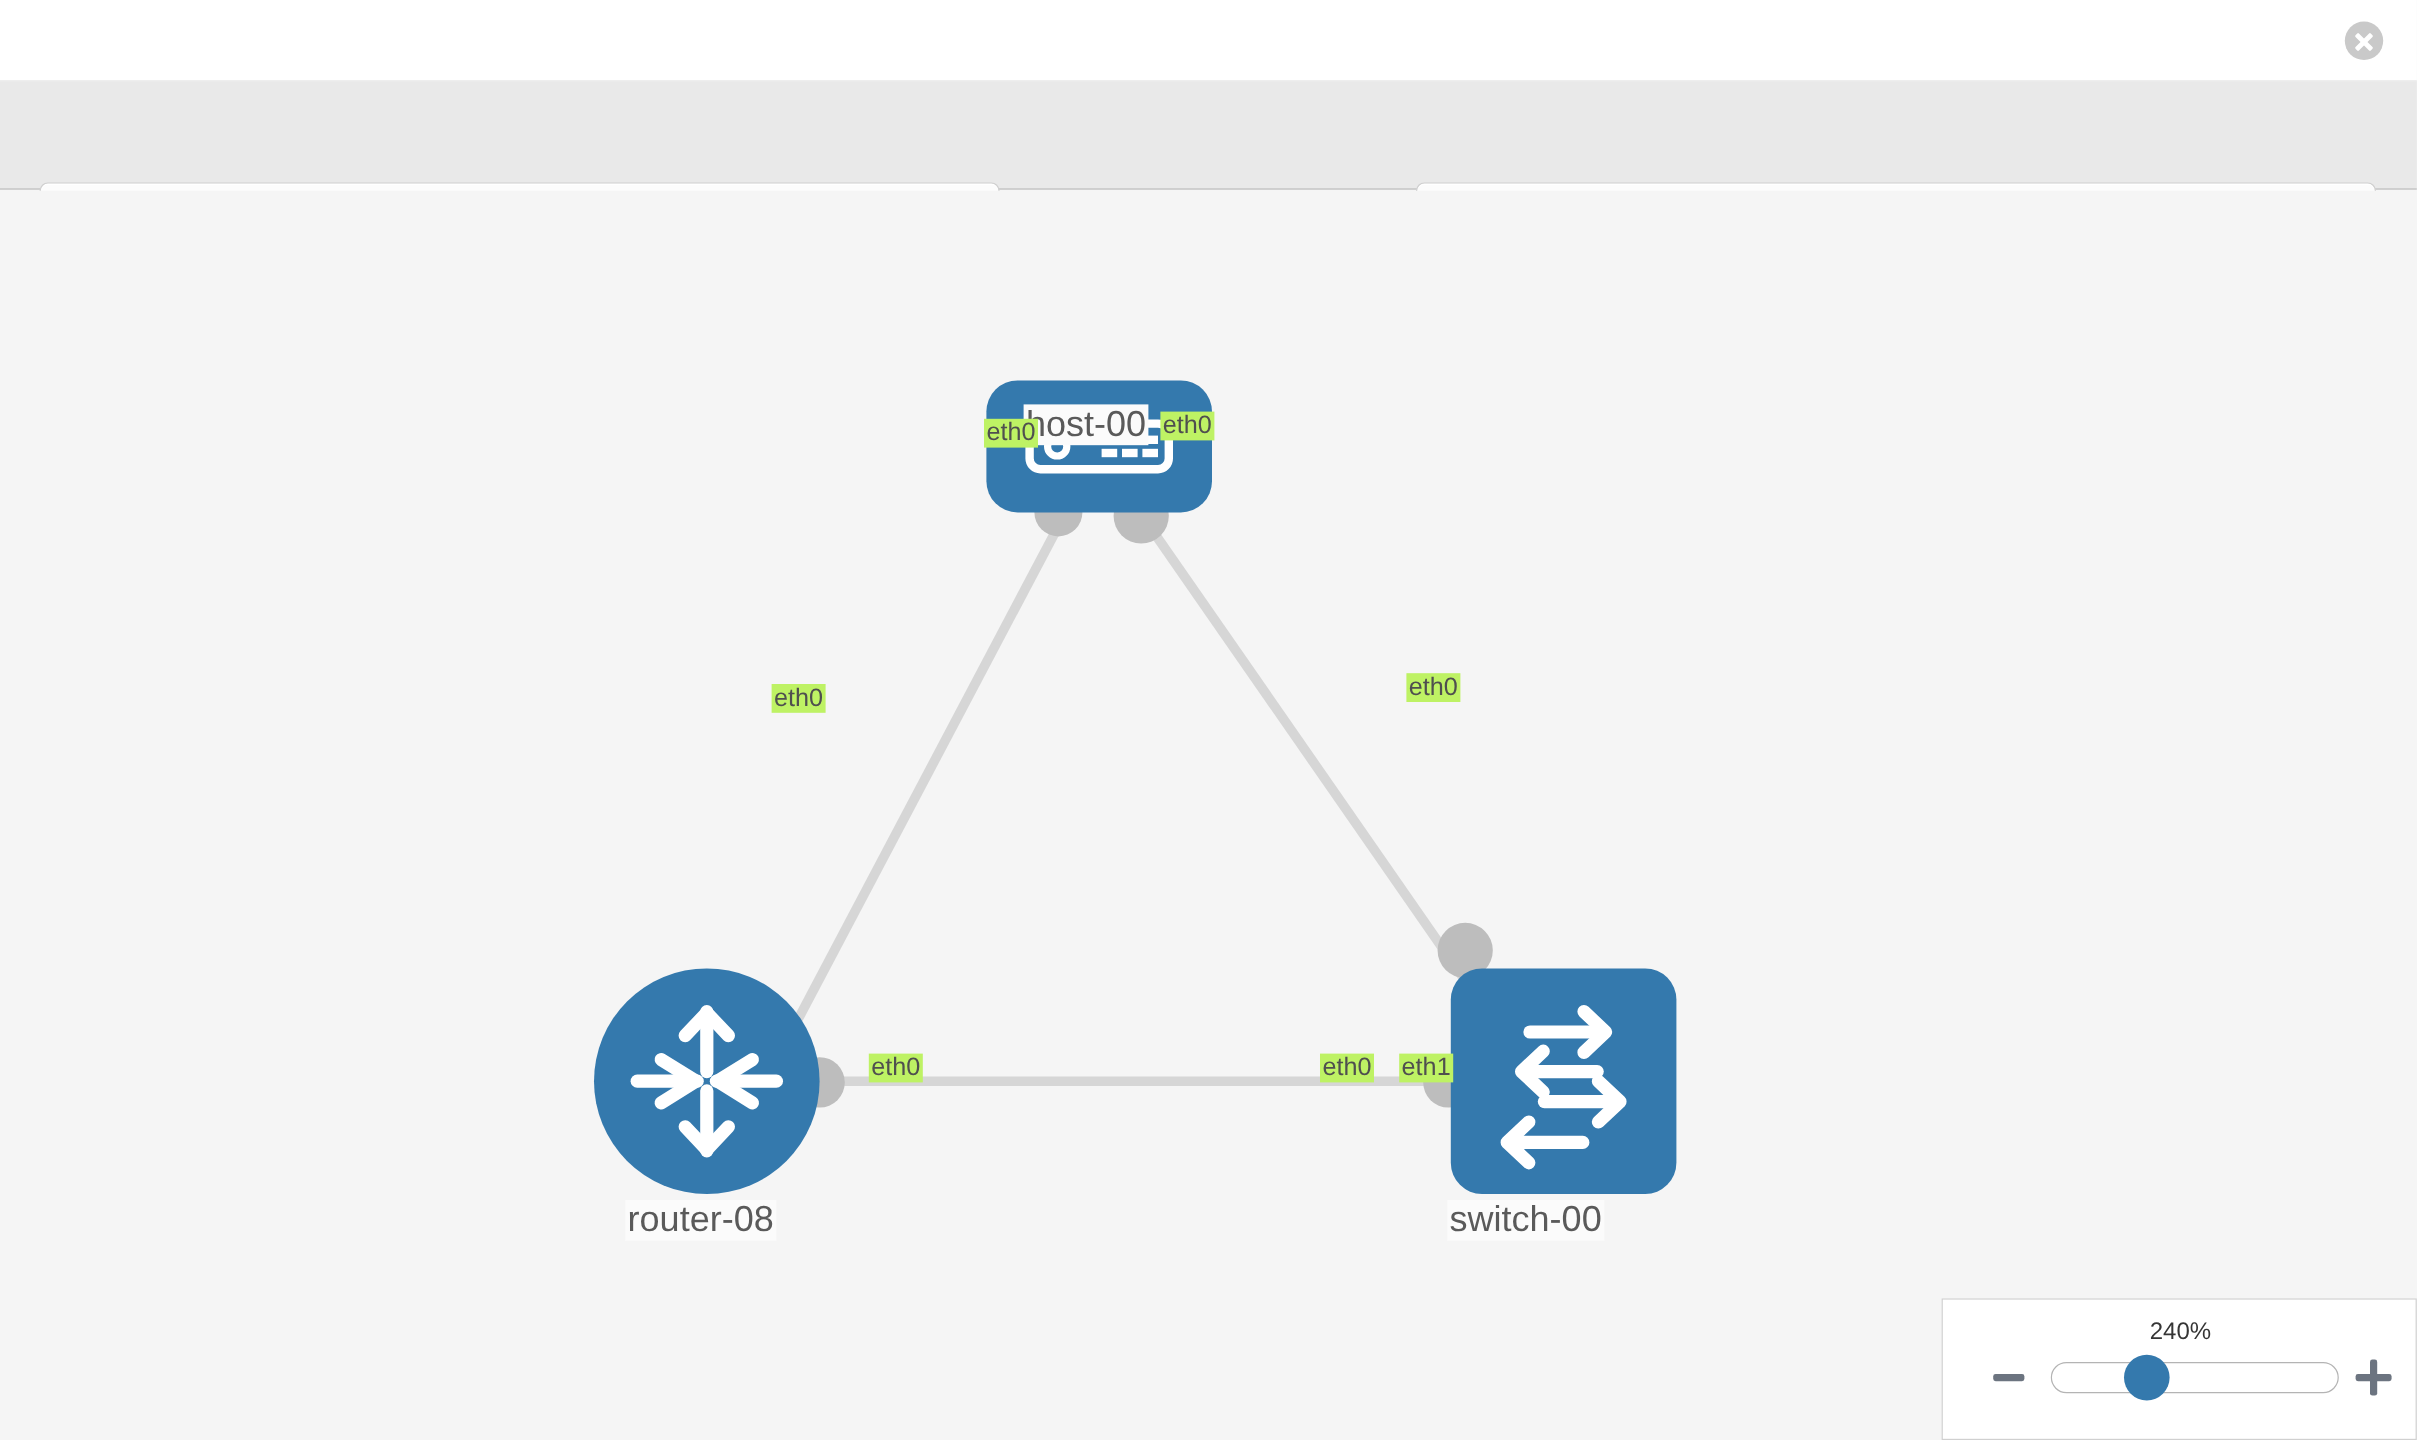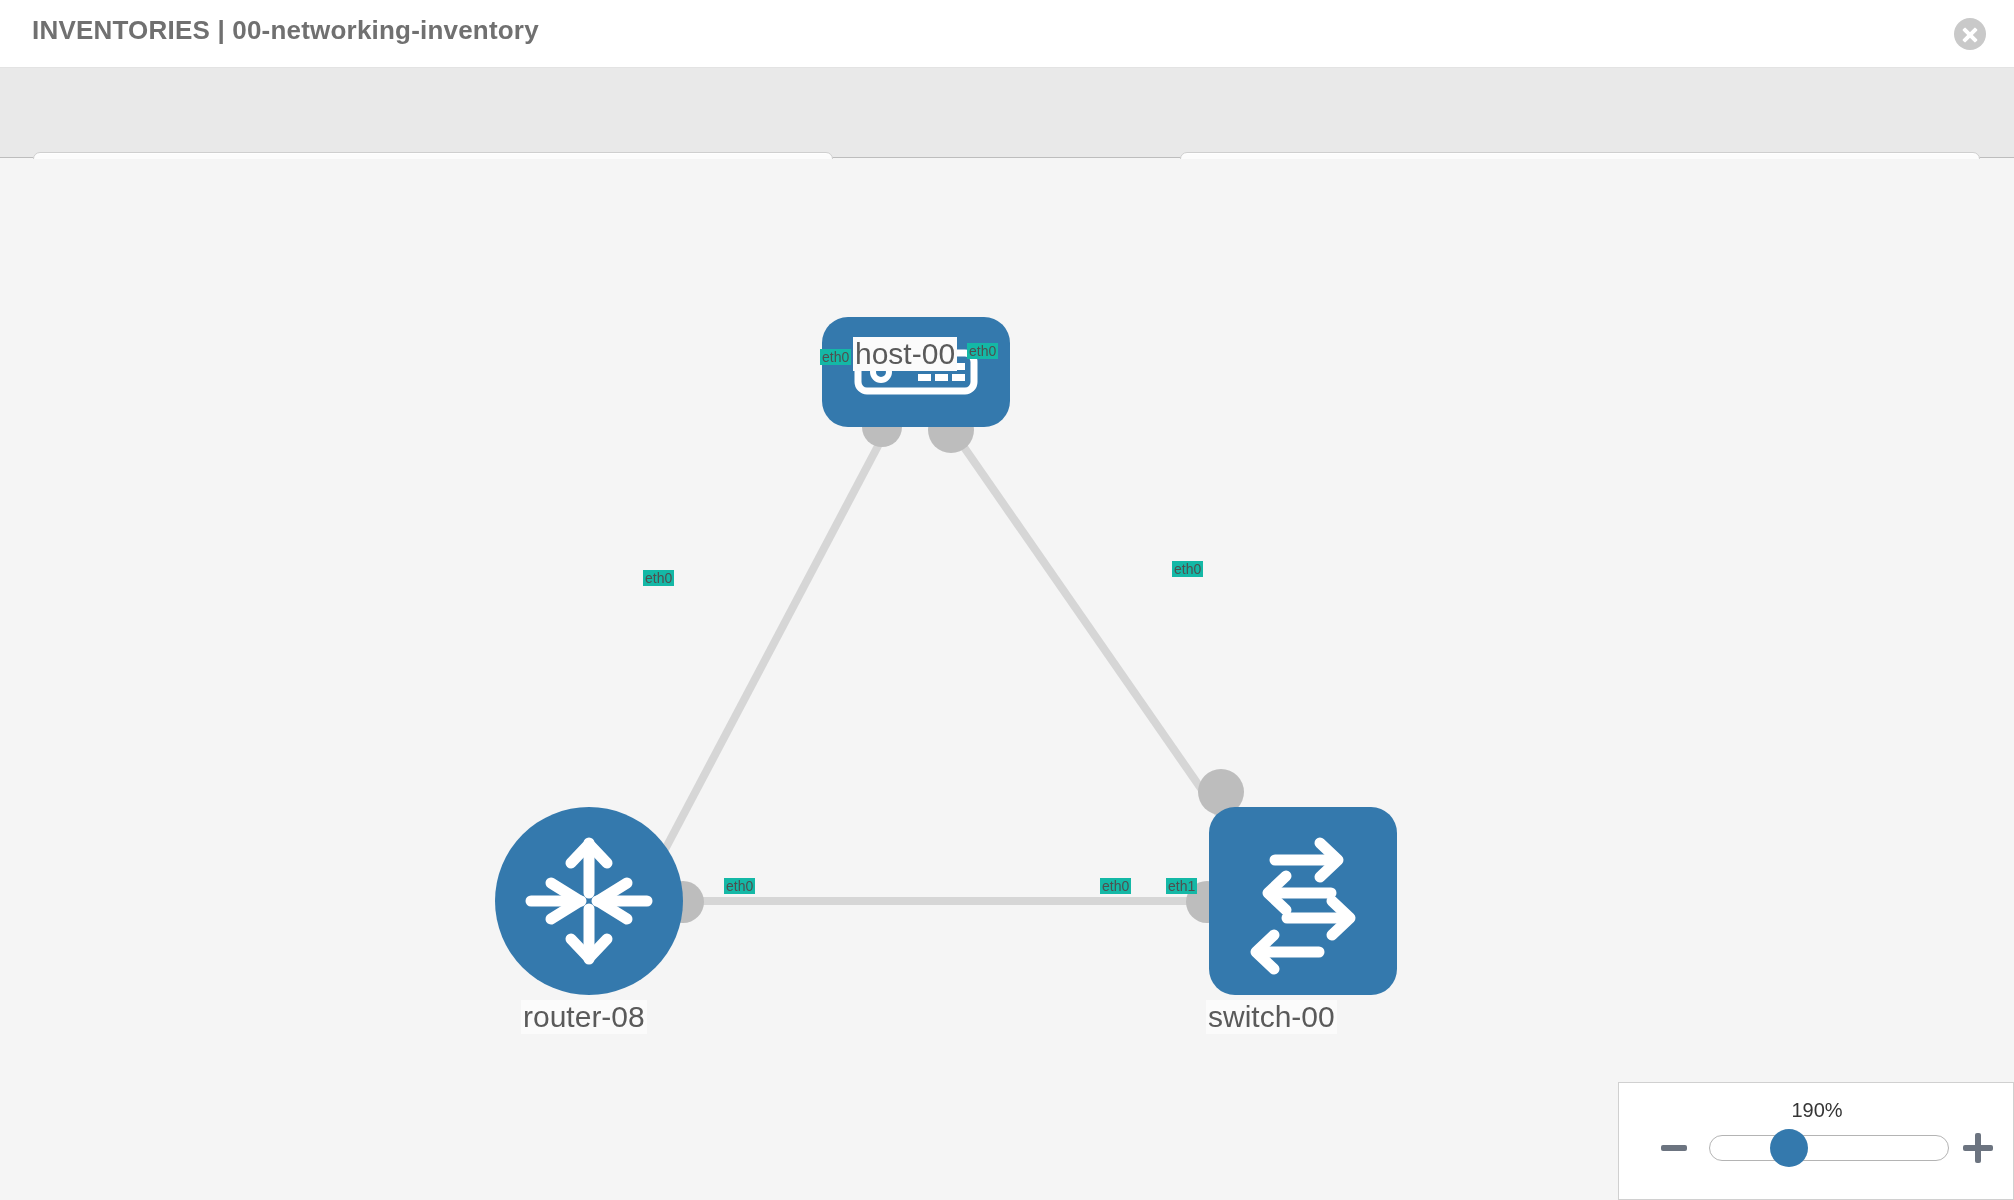--- a/index.html
+++ b/index.html
@@ -119,23 +119,23 @@
   .node-label {
     position: absolute;
     font-size: 30px;
     color: #5a5a5a;
     background: #fbfbfb;
     white-space: nowrap;
     padding: 0 2px;
   }
   .if-label {
     position: absolute;
-    font-size: 14px;
+    font-size: 21px;
     color: #4f4f4f;
-    background: #14b8a6;
+    background: #bef264;
     white-space: nowrap;
     padding: 0 2px;
   }
 
   
   .zoom-panel {
     position: absolute; left: 1618px; top: 1082px;
     width: 396px; height: 118px;
     background: #ffffff;
     border: 1px solid #d0d0d0;
@@ -170,21 +170,20 @@
   .zoom-thumb {
     position: absolute; left: 151px; top: 46px;
     width: 38px; height: 38px; border-radius: 50%;
     background: #3479ad; cursor: pointer;
   }
 </style>
 </head>
 <body>
 
 <div class="header">
-  <div class="header-title">INVENTORIES | 00-networking-inventory</div>
   <div class="close-btn">
     <div class="x1"></div>
     <div class="x2"></div>
   </div>
 </div>
 
 <div class="toolbar">
 
   <div class="select-box" id="actions-select">
     <span class="sel-label">ACTIONS</span>
@@ -278,21 +277,21 @@
     <div class="if-label" style="left:643px;  top:411px;">eth0</div>
     <div class="if-label" style="left:1172px; top:402px;">eth0</div>
     <div class="if-label" style="left:724px;  top:719px;">eth0</div>
     <div class="if-label" style="left:1100px; top:719px;">eth0</div>
     <div class="if-label" style="left:1122px; top:719px;margin-left:44px;">eth1</div>
 
   </div>
 </div>
 
 <div class="zoom-panel">
-  <div class="zoom-value">190%</div>
+  <div class="zoom-value">240%</div>
   <div class="zoom-minus"></div>
   <div class="zoom-track"></div>
   <div class="zoom-thumb"></div>
   <div class="zoom-plus">
     <div class="pv"></div>
     <div class="ph"></div>
   </div>
 </div>
 
 </body></html>

